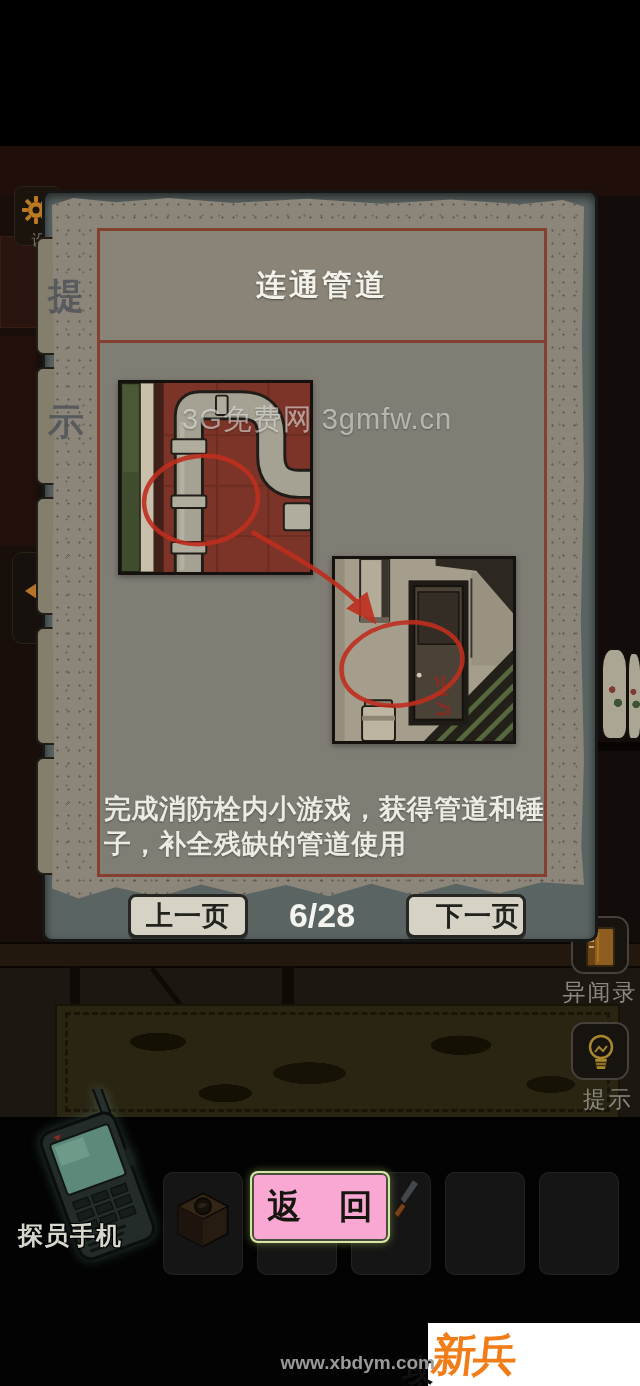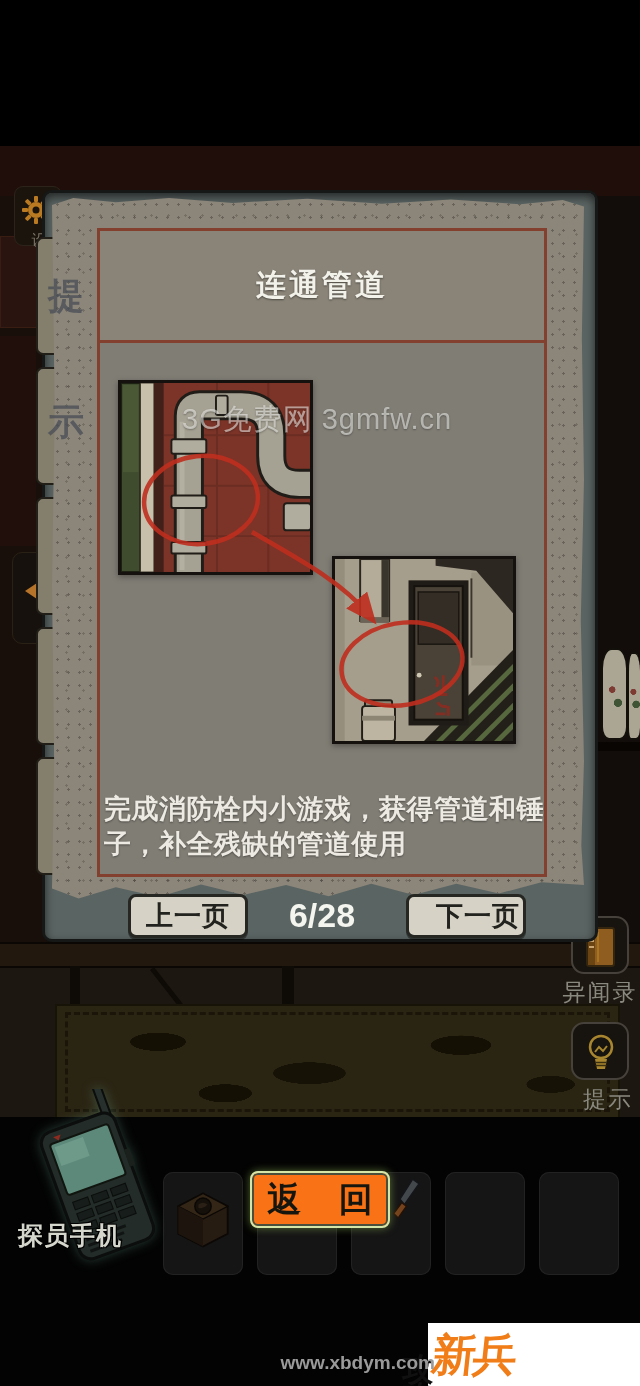--- a/index.html
+++ b/index.html
@@ -85,21 +85,21 @@
 
   
   .bottom-bar{left:0;top:1117px;width:640px;height:269px;background:#030303;}
   .slot{top:55px;width:80px;height:103px;background:#151515;border-radius:10px;box-shadow:inset 0 0 0 1px #222;}
   .slot1{left:163px;} .slot2{left:257px;} .slot3{left:351px;} .slot4{left:445px;} .slot5{left:539px;}
   .slot-item{left:8px;top:12px;}
   .knife-item{left:40px;top:4px;}
   .phone-btn{left:8px;top:-28px;width:176px;height:180px;filter:drop-shadow(0 0 6px rgba(130,210,180,.28));}
   .phone-label{left:18px;top:102px;width:130px;font-size:25px;font-weight:bold;color:#d5d6cc;letter-spacing:1px;
       text-shadow:-1px -1px 0 #000,1px -1px 0 #000,-1px 1px 0 #000,1px 1px 0 #000;}
-  .return-btn{left:250px;top:54px;width:140px;height:57px;background:#f97316;border:2px solid #d6e6a8;border-radius:8px;
+  .return-btn{left:250px;top:54px;width:140px;height:72px;background:#f9a8d4;border:2px solid #d6e6a8;border-radius:8px;
       box-shadow:inset 0 0 0 2px #494f3a,0 0 9px rgba(150,190,90,.55);display:flex;align-items:center;justify-content:center;
       font-size:34px;font-weight:bold;color:#16160f;letter-spacing:14px;text-indent:14px;cursor:pointer;}
 
   
   .footer-mark{left:428px;top:1323px;width:212px;height:63px;background:#fff;display:flex;align-items:center;padding:2px 4px;}
   .brand-primary{position:static;font-size:44px;font-weight:800;color:#f07d17;transform:skewX(-6deg);letter-spacing:-3px;line-height:1;}
   .brand-right{position:static;margin-left:3px;display:flex;flex-direction:column;align-items:flex-end;}
   .brand-secondary{position:static;font-size:32px;font-weight:800;color:#101010;line-height:28px;letter-spacing:1px;}
   .brand-url{position:static;font-size:19px;font-weight:bold;color:#9a9a9a;line-height:15px;}
 </style>

